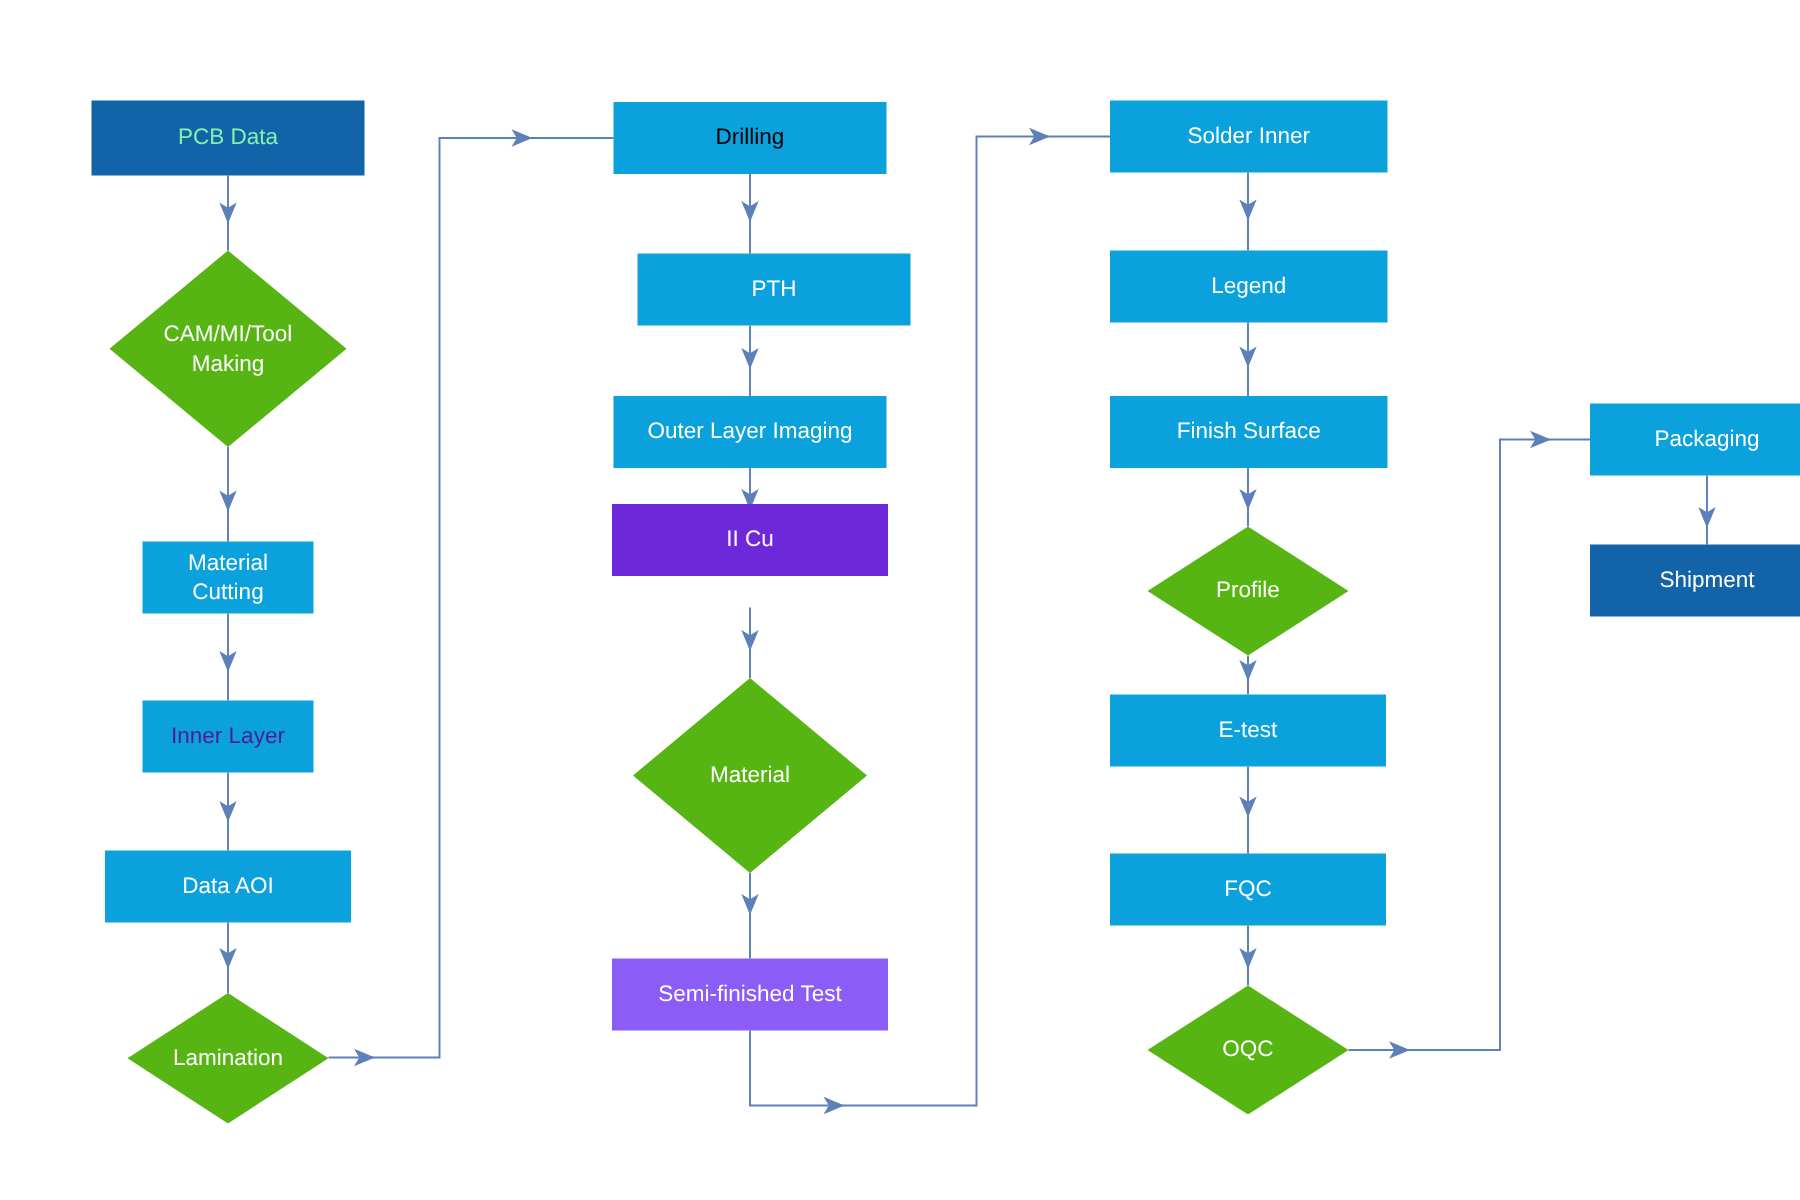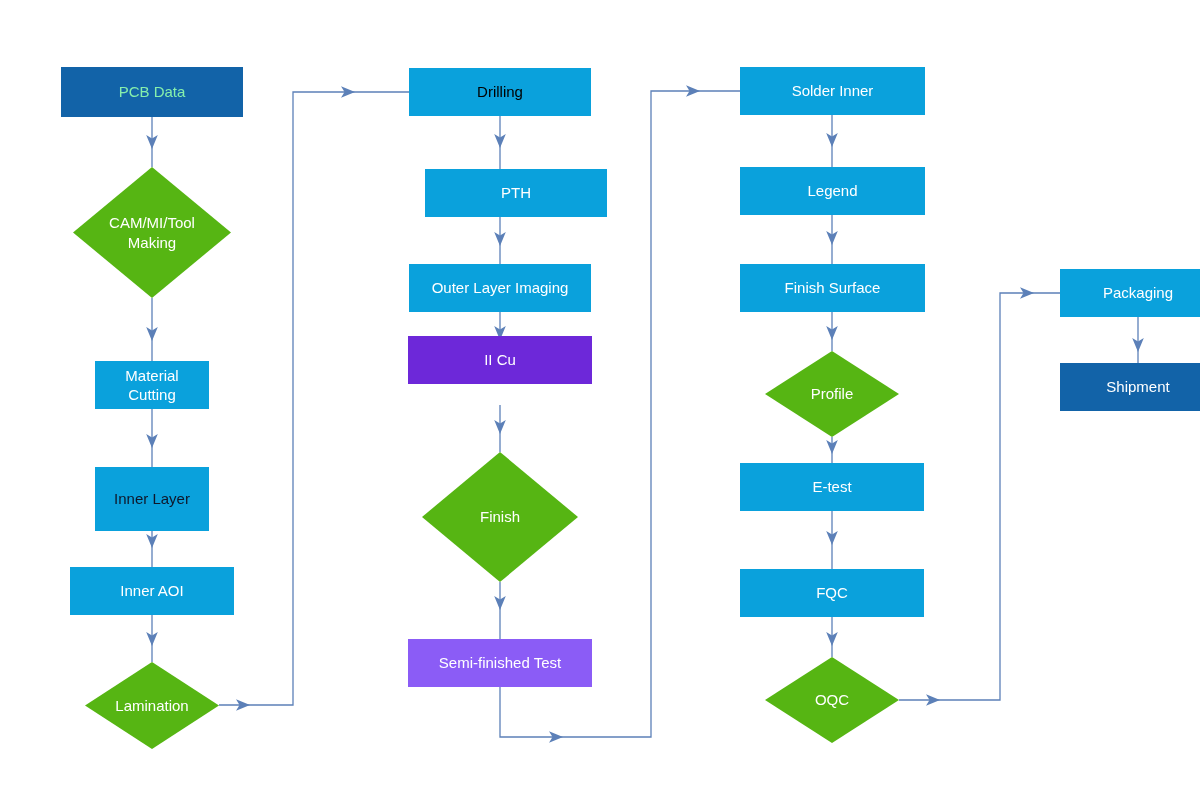--- a/index.html
+++ b/index.html
@@ -78,43 +78,43 @@
   <div id="nodes-layer">
       <div class="node terminal" style="left: 61px; top: 67px; width: 182px; height: 50px; background: rgb(18, 99, 168); color: #86efac;">
         <span>PCB Data</span>
       </div>
       <div class="node decision" style="left: 73px; top: 167px; width: 158px; height: 131px; background: rgb(86, 181, 19); color: rgb(255, 255, 255);">
         <span>CAM/MI/Tool Making</span>
       </div>
       <div class="node process" style="left: 95px; top: 361px; width: 114px; height: 48px; background: rgb(10, 161, 220); color: rgb(255, 255, 255);">
         <span>Material Cutting</span>
       </div>
-      <div class="node process" style="left: 95px; top: 467px; width: 114px; height: 64px; background: rgb(10, 161, 220); color: #0f172a;">
+      <div class="node process" style="left: 95px; top: 467px; width: 114px; height: 48px; background: rgb(10, 161, 220); color: #4c1d95;">
         <span>Inner Layer</span>
       </div>
       <div class="node process" style="left: 70px; top: 567px; width: 164px; height: 48px; background: rgb(10, 161, 220); color: rgb(255, 255, 255);">
-        <span>Inner AOI</span>
+        <span>Data AOI</span>
       </div>
       <div class="node decision" style="left: 85px; top: 662px; width: 134px; height: 87px; background: rgb(86, 181, 19); color: rgb(255, 255, 255);">
         <span>Lamination</span>
       </div>
       <div class="node process" style="left: 409px; top: 68px; width: 182px; height: 48px; background: rgb(10, 161, 220); color: #000000;">
         <span>Drilling</span>
       </div>
       <div class="node process" style="left: 409px; top: 169px; width: 182px; height: 48px; background: rgb(10, 161, 220); color: rgb(255, 255, 255); margin-left: 16px;">
         <span>PTH</span>
       </div>
       <div class="node process" style="left: 409px; top: 264px; width: 182px; height: 48px; background: rgb(10, 161, 220); color: rgb(255, 255, 255);">
         <span>Outer Layer Imaging</span>
       </div>
       <div class="node process" style="left: 408px; top: 336px; width: 184px; height: 48px; background: #6d28d9; color: rgb(255, 255, 255);">
         <span>II Cu</span>
       </div>
       <div class="node decision" style="left: 422px; top: 452px; width: 156px; height: 130px; background: rgb(86, 181, 19); color: rgb(255, 255, 255);">
-        <span>Finish</span>
+        <span>Material</span>
       </div>
       <div class="node process" style="left: 408px; top: 639px; width: 184px; height: 48px; background: #8b5cf6; color: rgb(255, 255, 255);">
         <span>Semi-finished Test</span>
       </div>
       <div class="node process" style="left: 740px; top: 67px; width: 185px; height: 48px; background: rgb(10, 161, 220); color: rgb(255, 255, 255);">
         <span>Solder Inner</span>
       </div>
       <div class="node process" style="left: 740px; top: 167px; width: 185px; height: 48px; background: rgb(10, 161, 220); color: rgb(255, 255, 255);">
         <span>Legend</span>
       </div>

